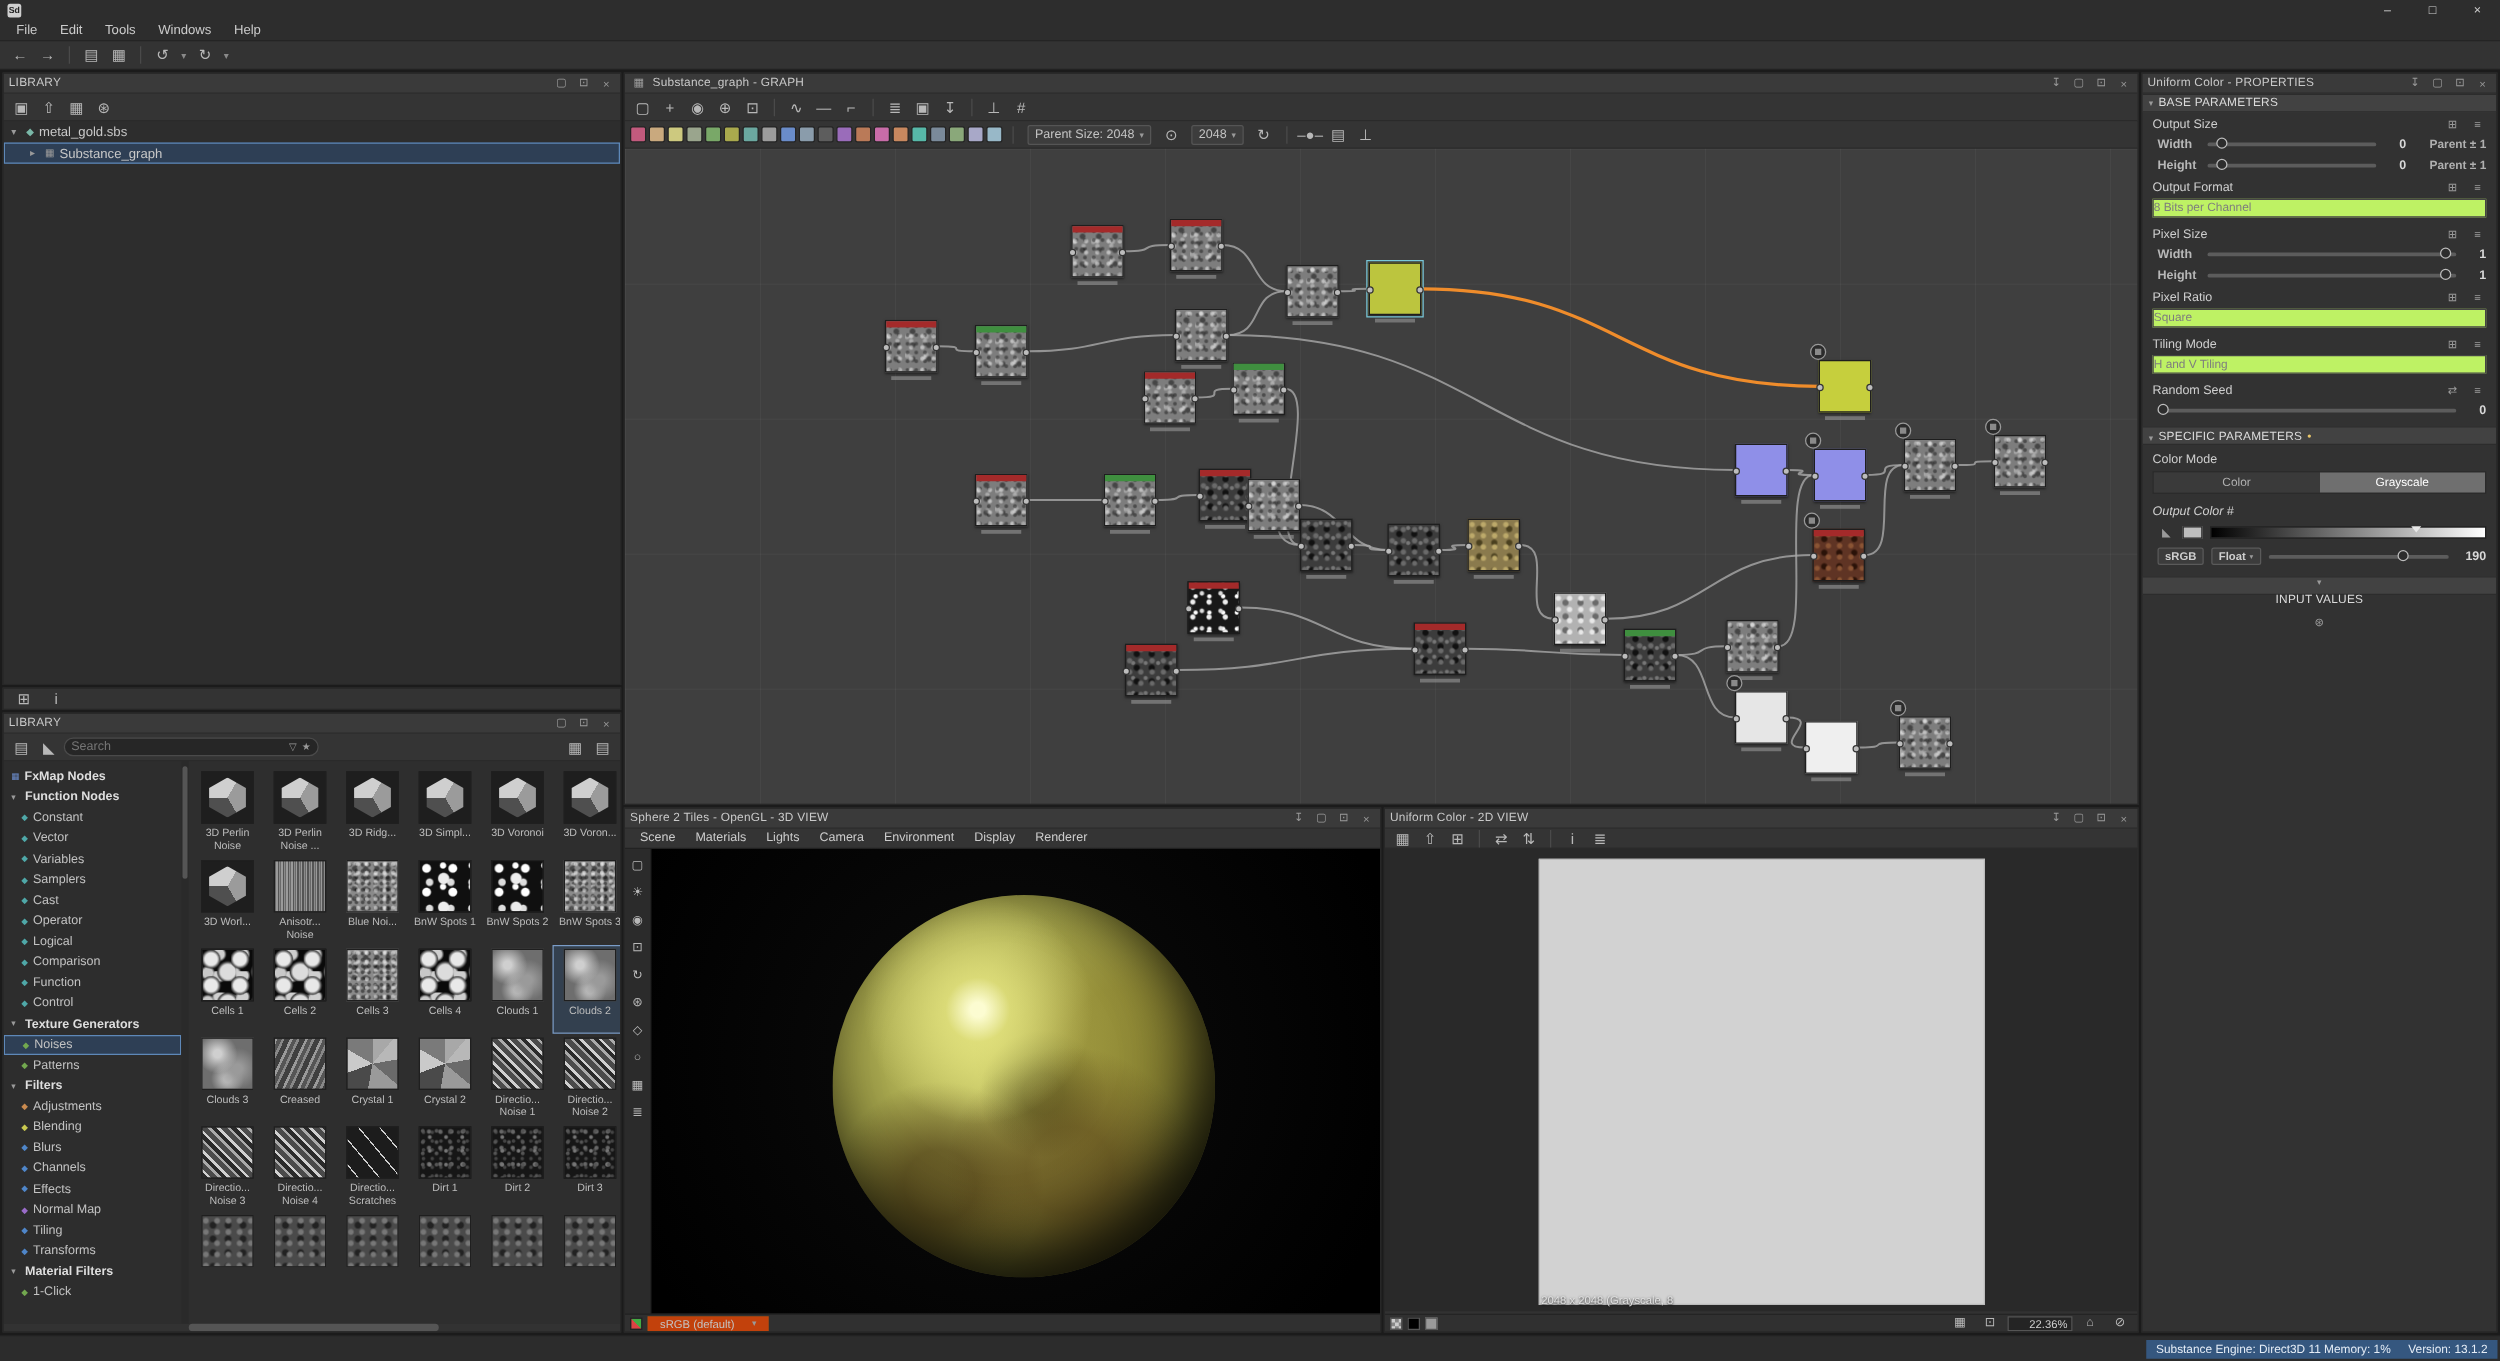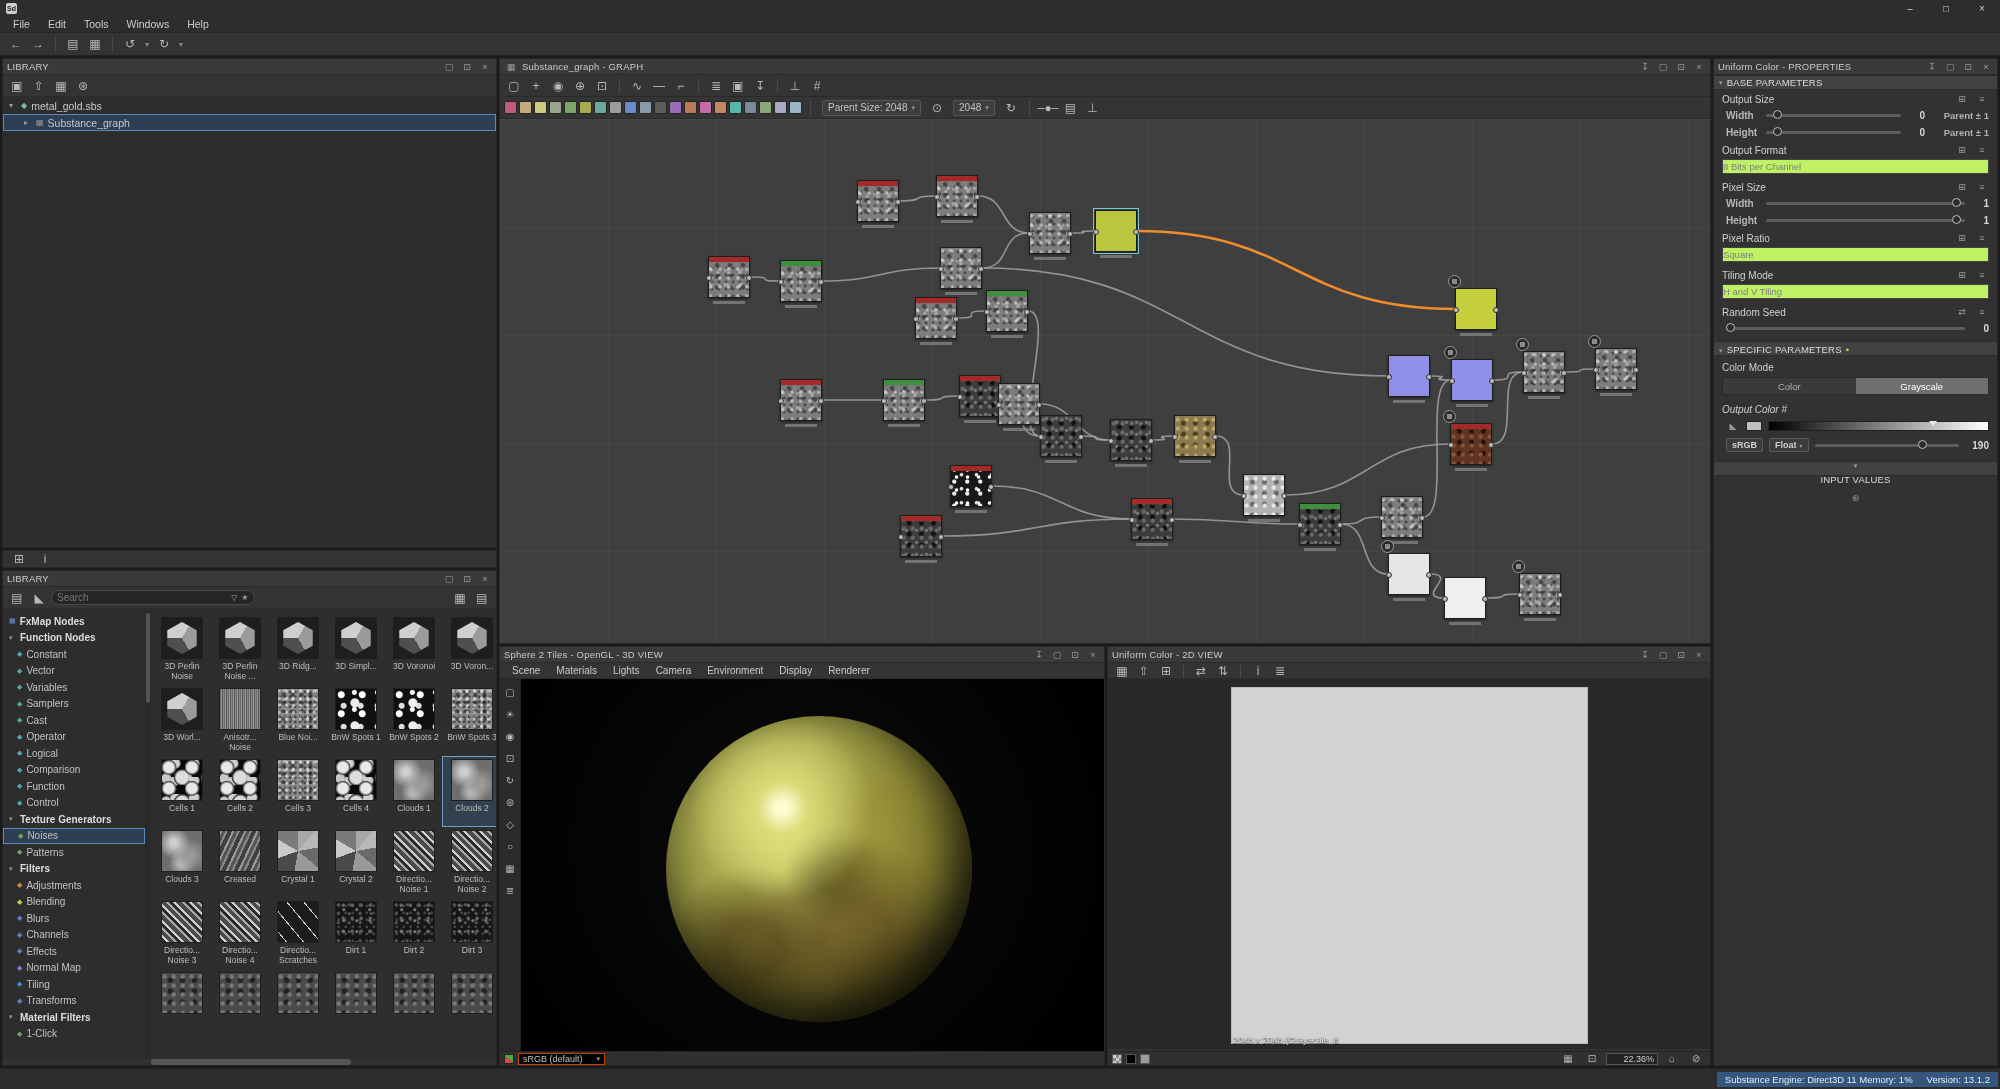--- a/index.html
+++ b/index.html
@@ -96,21 +96,21 @@
     background:
       radial-gradient(circle at 38% 30%, rgba(255,255,215,.95) 0 2%, rgba(225,225,125,.8) 9%, rgba(0,0,0,0) 32%),
       radial-gradient(circle at 62% 72%, rgba(85,60,20,.55) 0 12%, transparent 34%),
       radial-gradient(circle at 28% 76%, rgba(60,40,12,.55) 0 9%, transparent 26%),
       radial-gradient(circle at 76% 38%, rgba(140,130,45,.6) 0 14%, transparent 40%),
       radial-gradient(circle at 55% 52%, rgba(40,50,15,.45) 0 7%, transparent 22%),
       radial-gradient(circle at 42% 38%, #d9d972 0%, #a9a950 34%, #74722f 60%, #3d3c18 82%, #10100a 100%);
     box-shadow:inset -18px -22px 48px rgba(0,0,0,.75);}
   .vbottom{position:absolute;left:0;bottom:0;right:0;height:14px;background:#303030;border-top:1px solid #242424;display:flex;align-items:center;gap:4px;padding:0 4px;font-size:9.5px;}
   .cswatch{width:10px;height:10px;background:linear-gradient(45deg,#d44 0 50%,#4a4 50% 100%);border:1px solid #222;}
-  .vdrop{display:inline-flex;align-items:center;gap:14px;background:#000000;border:1px solid #c2410c;height:12px;padding:0 4px;font-size:9px;color:#c4c4c4;}
+  .vdrop{display:inline-flex;align-items:center;gap:14px;background:#14532d;border:6px solid #c2410c;height:12px;padding:0 4px;font-size:9px;color:#c4c4c4;}
   
   .v2dbody{position:absolute;left:0;top:32px;right:0;bottom:16px;background:#292929;}
   .v2dimg{position:absolute;background:#d2d2d2;border:1px solid #bbb;}
   .v2dinfo{position:absolute;font-size:9px;color:#e2e2e2;text-shadow:0 1px 2px #000;}
   .zoombox{width:52px;height:12px;background:#242424;border:1px solid #555;color:#cfcfcf;font-size:9px;text-align:right;padding-right:3px;}
   .sw{width:10px;height:10px;border:1px solid #555;}
   .sw.checker{background:conic-gradient(#888 0 25%,#ccc 0 50%,#888 0 75%,#ccc 0) 0 0/6px 6px;}
   
   .props{font-size:10px;}
   .secbar{height:15px;background:#424242;border-top:1px solid #2c2c2c;border-bottom:1px solid #2c2c2c;display:flex;align-items:center;gap:4px;padding:0 5px;color:#dcdcdc;font-size:9.5px;letter-spacing:.2px;}

